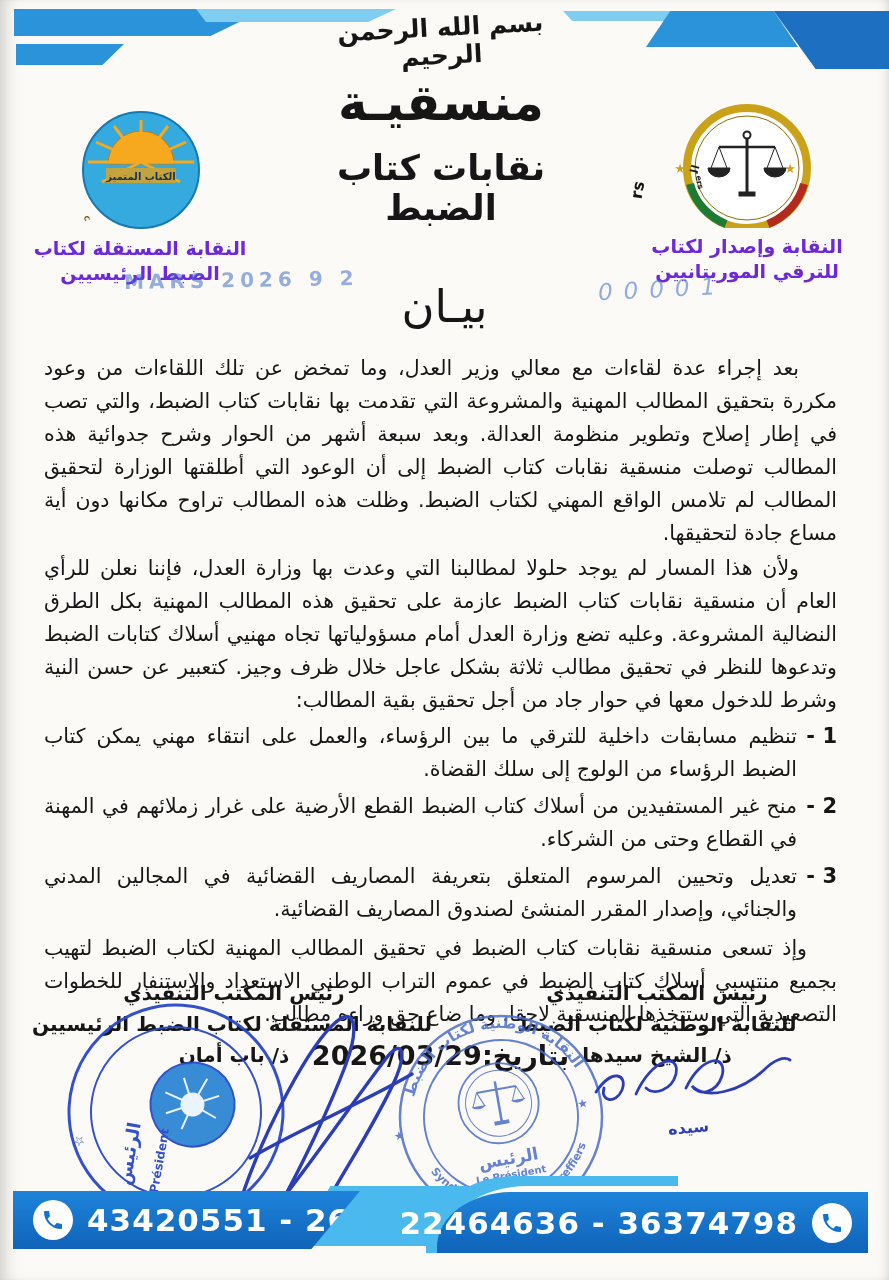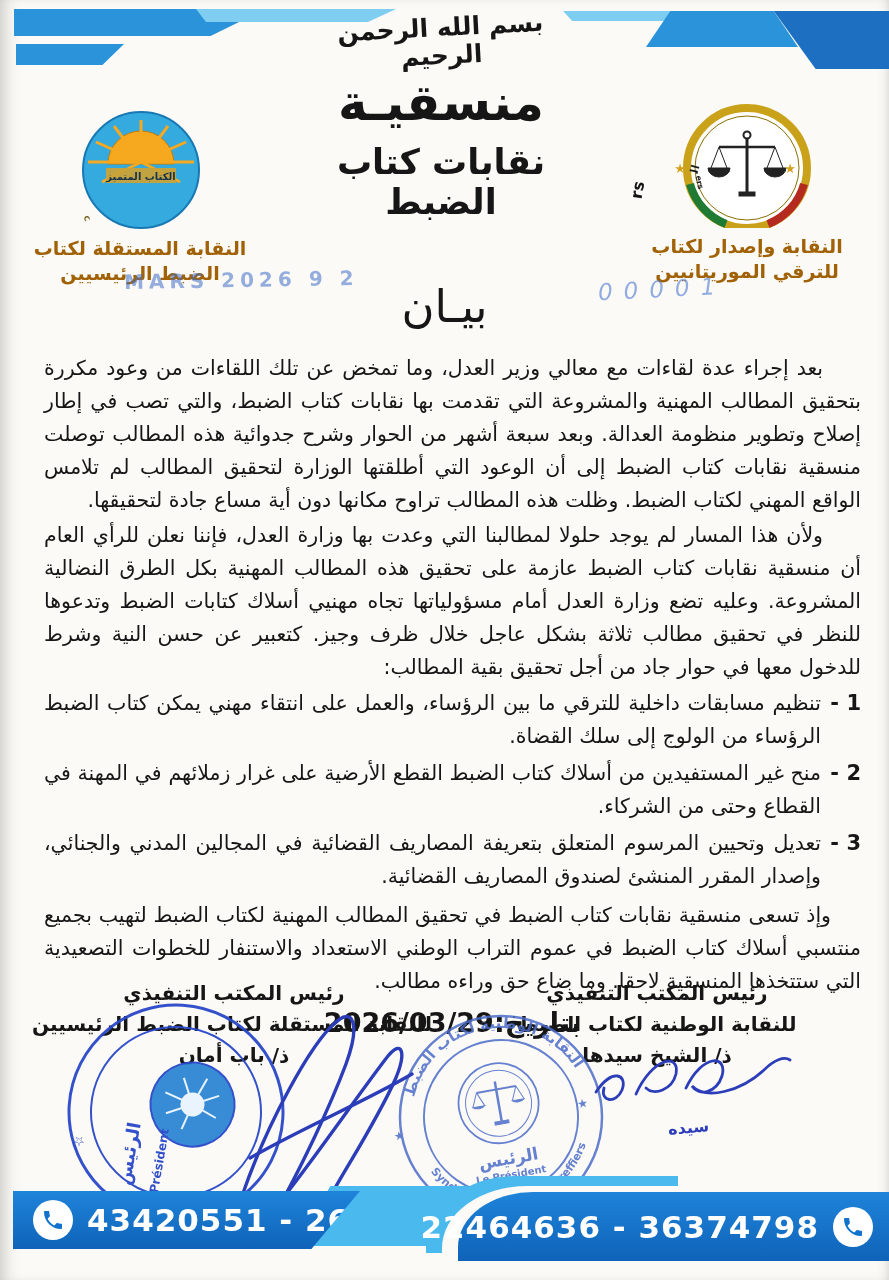--- a/index.html
+++ b/index.html
@@ -15,31 +15,31 @@
   .rib-l1{left:14px;top:9px;width:252px;height:27px;background:#2a93da;clip-path:polygon(0 0,100% 0,78% 100%,0 100%);}
   .rib-l2{left:196px;top:9px;width:200px;height:13px;background:#7fcdf0;clip-path:polygon(0 0,100% 0,86% 100%,5% 100%);}
   .rib-l3{left:16px;top:44px;width:108px;height:21px;background:#2a93da;clip-path:polygon(0 0,100% 0,80% 100%,0 100%);}
   .rib-r1{left:563px;top:11px;width:132px;height:10px;background:#7fcdf0;clip-path:polygon(0 0,100% 0,100% 100%,7% 100%);}
   .rib-r2{left:646px;top:11px;width:152px;height:36px;background:#2a93da;clip-path:polygon(16% 0,84% 0,100% 100%,0 100%);}
   .rib-r3{left:758px;top:11px;width:131px;height:58px;background:#1d6fc2;clip-path:polygon(12% 0,100% 0,100% 100%,44% 100%);}
   
   .org{position:absolute;text-align:center;}
   .org-left{left:14px;top:58px;width:252px;}
   .org-right{left:616px;top:46px;width:262px;}
-  .org-caption{font-weight:bold;color:#a16207;font-size:19px;line-height:1.3;margin-top:2px;}
+  .org-caption{font-weight:bold;color:#6d28d9;font-size:19px;line-height:1.3;margin-top:2px;}
   .center-head{position:absolute;left:276px;top:14px;width:330px;text-align:center;}
   .basmala{font-size:25px;font-weight:bold;line-height:1.12;width:240px;margin:0 auto;transform:rotate(-3deg);}
   .coord-t1{font-size:50px;font-weight:bold;letter-spacing:3px;margin-top:4px;}
-  .coord-t2{font-size:35px;font-weight:bold;margin-top:10px;letter-spacing:1px;}
+  .coord-t2{font-size:35px;font-weight:bold;margin-top:16px;letter-spacing:1px;}
   
   .date-stamp{left:124px;top:268px;color:rgba(64,110,200,.55);font-size:20px;font-weight:bold;letter-spacing:5px;transform:rotate(-1deg);white-space:nowrap;}
   .num-stamp{left:598px;top:276px;color:rgba(80,125,210,.62);font-size:23px;font-style:italic;letter-spacing:11px;transform:rotate(-3deg);white-space:nowrap;}
   .doc-title{left:0;right:0;top:280px;text-align:center;font-size:45px;font-weight:500;}
   
-  .body-block{position:absolute;left:44px;right:28px;top:352px;font-size:20.5px;line-height:33px;text-align:justify;}
+  .body-block{position:absolute;left:44px;right:52px;top:352px;font-size:20.5px;line-height:33px;text-align:justify;}
   .para{margin:0;text-indent:38px;}
   .para+.para{margin-top:2px;}
   .demand{display:flex;gap:8px;margin:3px 0 4px;}
   .demand-num{font-weight:bold;font-size:21px;min-width:32px;flex:0 0 auto;}
   .demand-text{flex:1;}
   .closing{margin:6px 0 0;text-indent:30px;}
   .date-line{text-align:center;font-weight:bold;font-size:27px;margin-top:8px;}
   
   .sig-block{position:absolute;text-align:center;font-weight:bold;font-size:20px;line-height:1.55;white-space:nowrap;}
   .sig-right-block{left:462px;top:978px;width:390px;}
@@ -49,21 +49,21 @@
   .stamp-right-wrap{left:390px;top:1006px;width:222px;height:222px;transform:rotate(-10deg);opacity:.85;}
   .scribble{position:absolute;}
   .scribble-left{left:214px;top:1006px;width:214px;height:208px;}
   .scribble-right{left:588px;top:1030px;width:210px;height:112px;}
   .scribble-note{position:absolute;left:668px;top:1118px;color:#2b3db8;font-size:16px;font-weight:bold;transform:rotate(-5deg);}
   
   .accent-left{left:296px;top:1186px;width:172px;height:60px;background:#49b9ee;clip-path:polygon(20% 0,100% 0,80% 100%,0 100%);}
   .banner-left{left:13px;top:1191px;width:347px;height:58px;background:linear-gradient(#1e84da,#0f63b8);clip-path:polygon(0 0,100% 0,86% 100%,0 100%);display:flex;align-items:center;direction:ltr;padding-left:20px;gap:14px;box-sizing:border-box;}
   .accent-right{left:426px;top:1176px;width:252px;height:77px;background:#49b9ee;border-radius:90px 0 0 0 / 70px 0 0 0;}
   .gap-right{left:442px;top:1186px;width:252px;height:67px;background:#fbfaf6;border-radius:85px 0 0 0 / 62px 0 0 0;}
-  .banner-right{left:458px;top:1192px;width:431px;height:69px;background:linear-gradient(#1e84da,#0f63b8);border-radius:75px 0 0 0 / 55px 0 0 0;display:flex;align-items:center;justify-content:flex-end;direction:ltr;padding-right:16px;gap:14px;box-sizing:border-box;}
+  .banner-right{left:437px;top:1192px;width:431px;height:61px;background:linear-gradient(#1e84da,#0f63b8);border-radius:75px 0 0 0 / 55px 0 0 0;display:flex;align-items:center;justify-content:flex-end;direction:ltr;padding-right:16px;gap:14px;box-sizing:border-box;}
   .phones{color:#fff;font-size:31px;font-weight:bold;letter-spacing:1px;white-space:nowrap;}
   .phone-badge{width:40px;height:40px;border-radius:50%;background:#fff;display:flex;align-items:center;justify-content:center;flex:0 0 auto;}
   svg text{font-family:"DejaVu Sans",sans-serif;}
 </style>
 </head>
 <body>
 
 <div class="page">
 
   <div class="rib rib-l1"></div>

